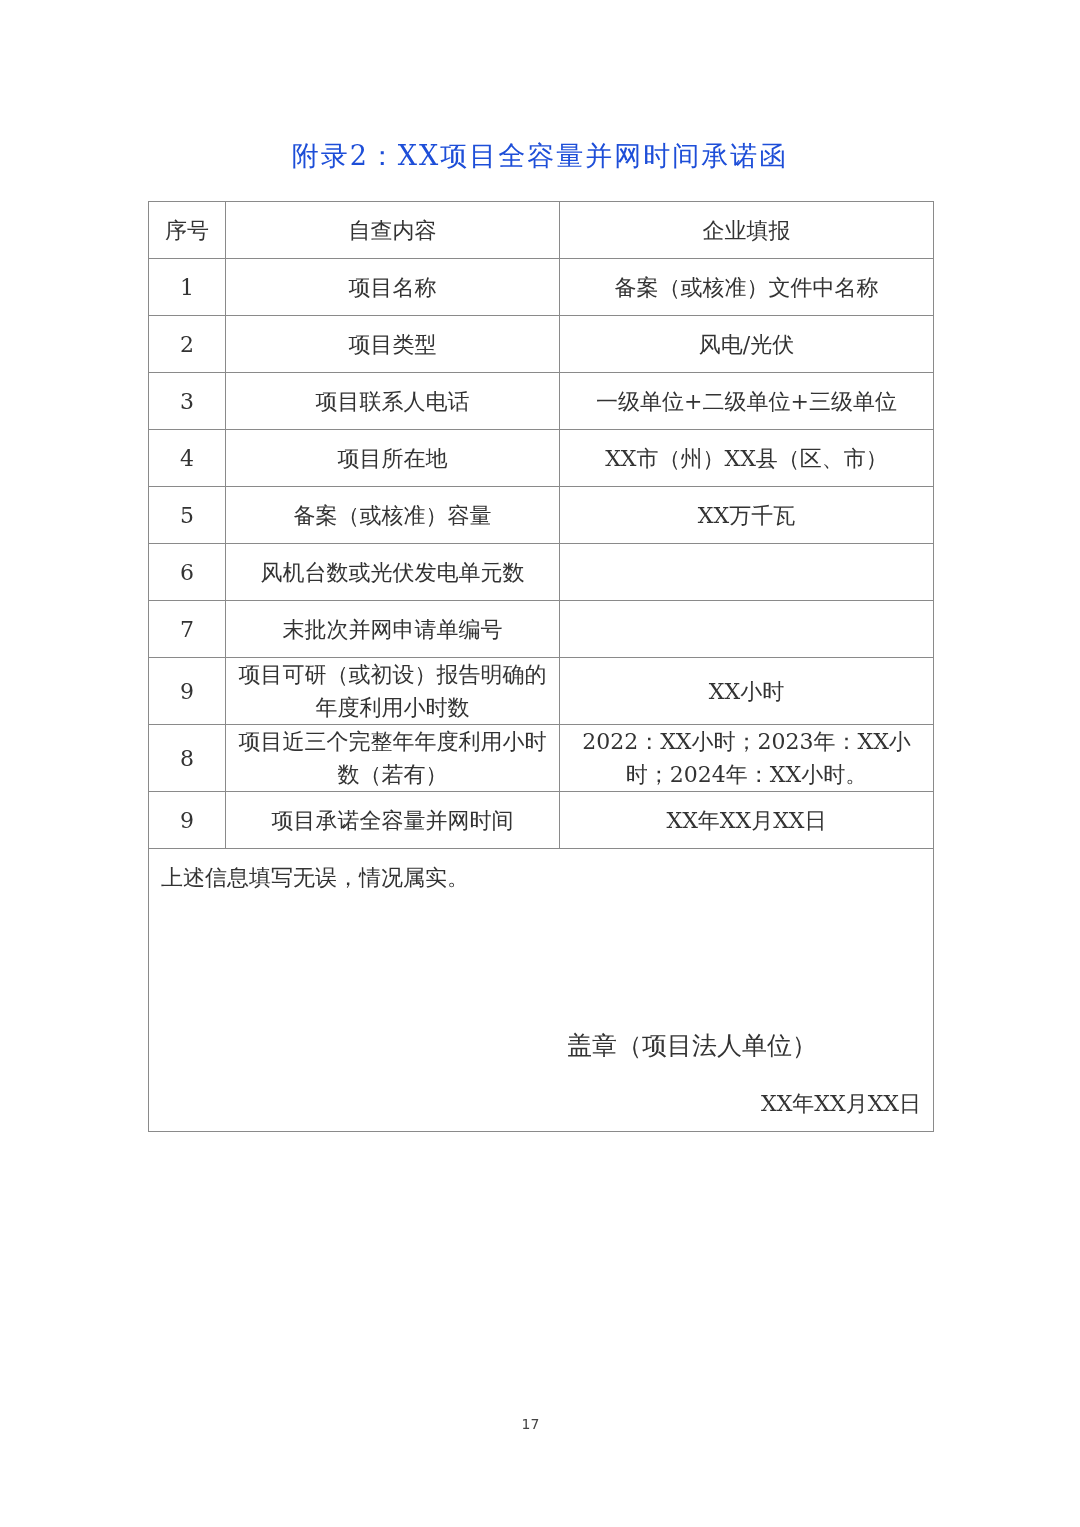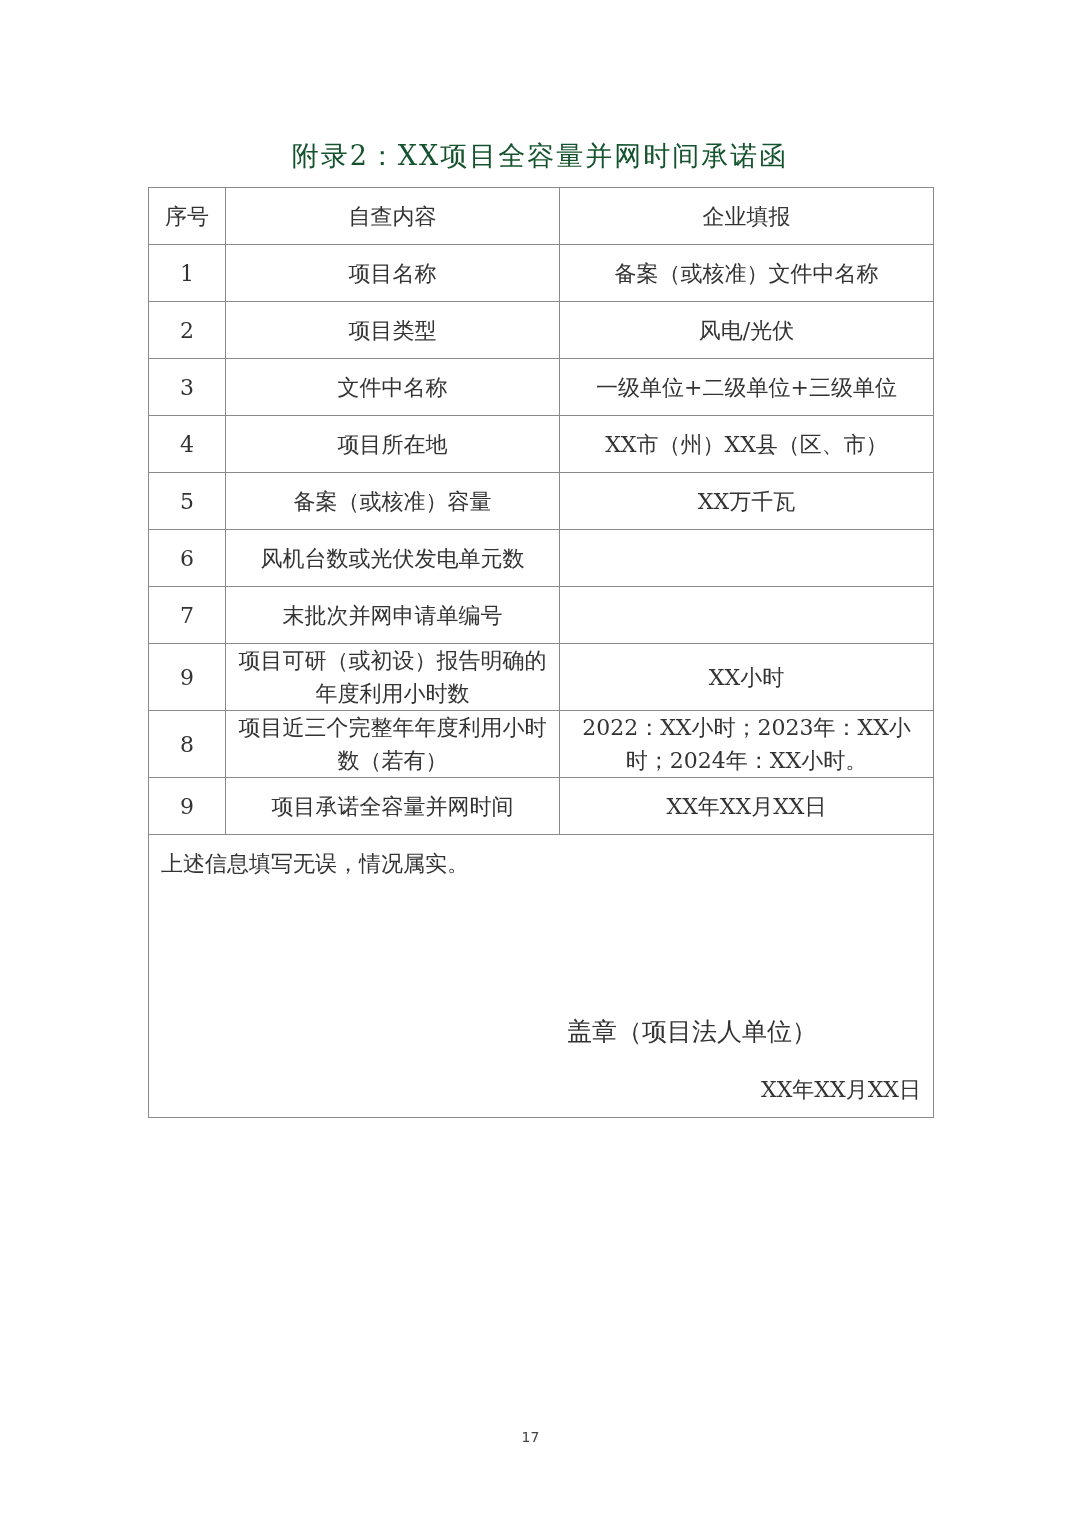--- a/index.html
+++ b/index.html
@@ -1,35 +1,35 @@
 <!DOCTYPE html>
 <html><head>
 <meta charset="utf-8">
 <style>
   html, body { margin: 0; padding: 0; background: #ffffff; }
   body { width: 1080px; height: 1527px; position: relative; overflow: hidden;
          font-family: "DejaVu Serif", "Liberation Serif", serif; color: #333333; }
   .title { position: absolute; top: 138px; left: 0; width: 1080px; text-align: center;
-           font-size: 27px; letter-spacing: 2px; color: #14532d; }
-  table.form { position: absolute; left: 148px; top: 187px; width: 785px;
+           font-size: 27px; letter-spacing: 2px; color: #1d4ed8; }
+  table.form { position: absolute; left: 148px; top: 201px; width: 785px;
                border-collapse: collapse; table-layout: fixed; }
   table.form td, table.form th { border: 1px solid #8a8a8a; text-align: center;
                vertical-align: middle; font-size: 22px; font-weight: normal; color: #333;
                padding: 0 6px; line-height: 33px; }
   table.form th { height: 56px; }
   tr.row td { height: 56px; }
   tr.row.tall td { height: 66px; }
   col.c1 { width: 77px; } col.c2 { width: 334px; } col.c3 { width: 374px; }
   td.decl { height: 282px !important; text-align: left !important; vertical-align: top !important;
             position: relative; padding: 0 !important; }
   .decl-text { position: absolute; left: 12px; top: 12px; font-size: 22px; text-align: center; }
   .seal { position: absolute; left: 418px; top: 180px; font-size: 25px; }
   .date { position: absolute; right: 12px; top: 238px; font-size: 22px; }
   .pagenum { position: absolute; top: 1416px; left: 0; width: 1061px; text-align: center;
-             font-family: "DejaVu Sans", "Liberation Sans", sans-serif; font-size: 14px; color: #444; margin-top: 13px; }
+             font-family: "DejaVu Sans", "Liberation Sans", sans-serif; font-size: 14px; color: #444; }
 </style>
 </head>
 <body>
 
 <div class="title">附录2：XX项目全容量并网时间承诺函</div>
 
 <table class="form">
   <colgroup>
       <col class="c1">
       <col class="c2">
@@ -46,21 +46,21 @@
     <td>项目名称</td>
     <td>备案（或核准）文件中名称</td>
   </tr>
   <tr class="row">
     <td>2</td>
     <td>项目类型</td>
     <td>风电/光伏</td>
   </tr>
   <tr class="row">
     <td>3</td>
-    <td>文件中名称</td>
+    <td>项目联系人电话</td>
     <td>一级单位+二级单位+三级单位</td>
   </tr>
   <tr class="row">
     <td>4</td>
     <td>项目所在地</td>
     <td>XX市（州）XX县（区、市）</td>
   </tr>
   <tr class="row">
     <td>5</td>
     <td>备案（或核准）容量</td>

